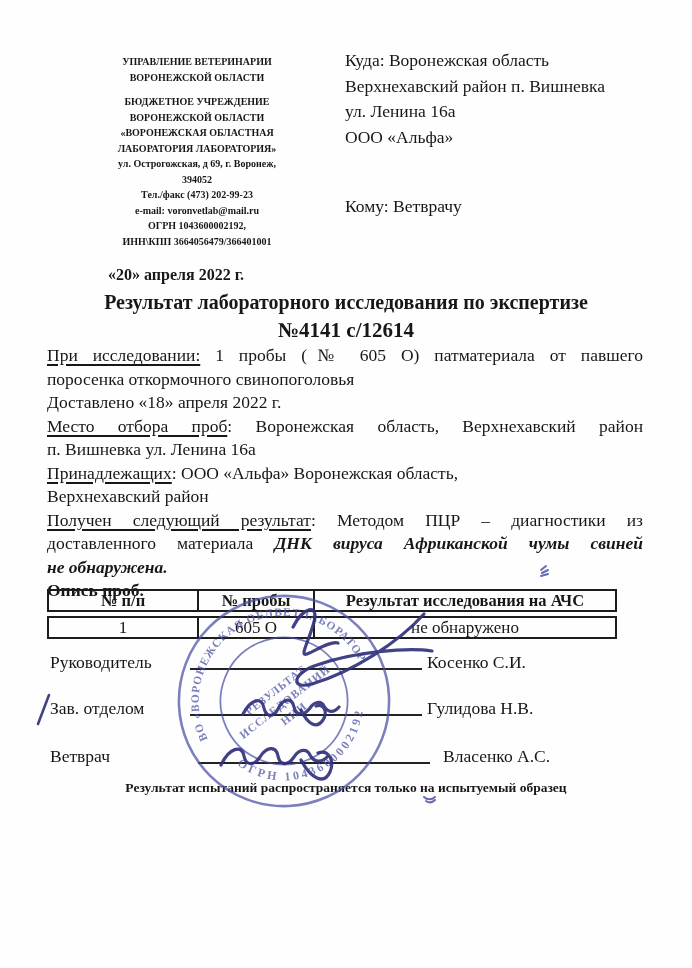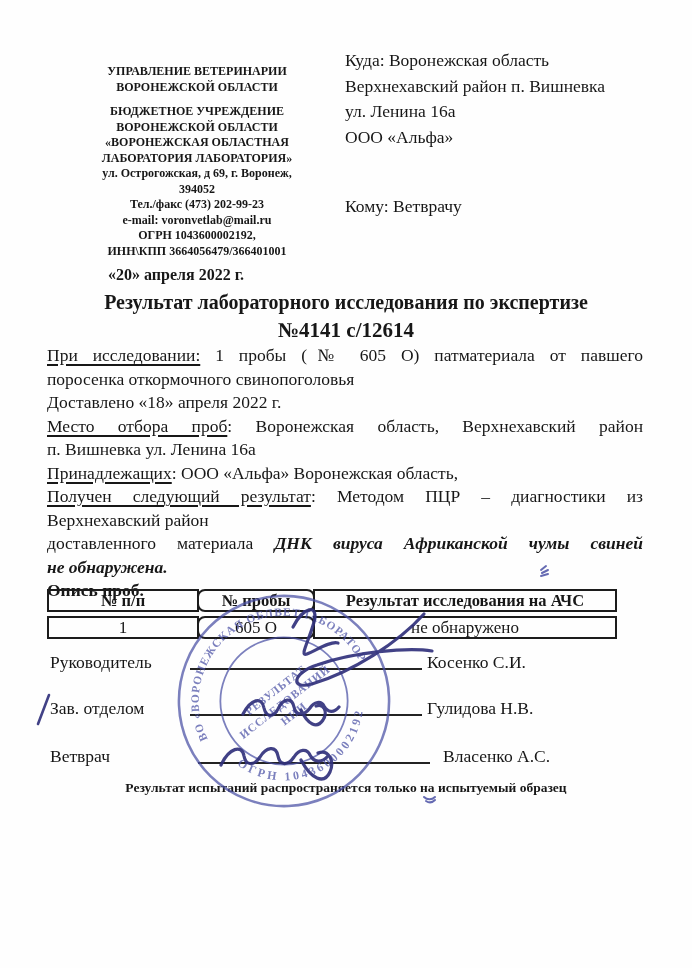--- a/index.html
+++ b/index.html
@@ -2,22 +2,22 @@
 <html><head>
 <meta charset="utf-8">
 <style>
   * { margin:0; padding:0; box-sizing:border-box; }
   html,body { background:#ffffff; }
   .page {
     position:relative; width:692px; height:968px; background:#fefefe;
     font-family:"Liberation Serif","DejaVu Serif",serif; color:#171717; overflow:hidden;
   }
   
-  .sender { position:absolute; left:52px; top:64px; width:290px; text-align:center;
-            font-weight:bold; font-size:12px; line-height:15.5px; }
+  .sender { position:absolute; left:52px; top:54px; width:290px; text-align:center;
+            font-weight:bold; font-size:10px; line-height:15.5px; }
   .sender .blk2 { margin-top:9px; }
   .sender-line { display:block; }
   
   .recipient { position:absolute; left:345px; top:48px; width:330px; font-size:17.5px; line-height:25.5px; }
   .recipient .attention { margin-top:44px; }
   
   .date-line { position:absolute; left:94px; top:266px; font-weight:bold; font-size:16px;margin-left:14px; }
   .doc-title { position:absolute; left:0; top:291px; width:692px; text-align:center; font-weight:bold; font-size:20px; }
   .doc-title2 { position:absolute; left:0; top:318px; width:692px; text-align:center; font-weight:bold; font-size:21px; }
   
@@ -26,21 +26,21 @@
   .bline.just { text-align:justify; text-align-last:justify; }
   .seg-u { text-decoration:underline; text-decoration-thickness:1.5px; text-underline-offset:3px; }
   .seg-bi { font-weight:bold; font-style:italic; }
   .seg-b { font-weight:bold; }
   
   .lab-table { position:absolute; left:47px; top:589px; width:570px; font-size:17px; }
   .t-row { display:flex; }
   .t-row.t-data { margin-top:4px; }
   .t-cell { border:2px solid #1c1c1c; text-align:center; padding:0 2px 2px 2px; height:23px; }
   .t-cell.c2,.t-cell.c3 { margin-left:-2px; }
-  .c1 { width:152px; } .c2 { width:118px;border-radius:8px; } .c3 { flex:1; }
+  .c1 { width:152px; } .c2 { width:118px; } .c3 { flex:1; }
   .t-head .t-cell { font-weight:bold; font-size:16.5px; }
   
   .sig-row { position:absolute; left:50px; width:592px; display:flex; align-items:flex-end; font-size:17.5px; }
   .sig-row.r1 { top:652px; } .sig-row.r2 { top:698px; } .sig-row.r3 { top:746px;gap:8px; }
   .sig-label { width:140px; }
   .sig-line { width:232px; border-bottom:2px solid #232323; height:0; margin-bottom:3px; }
   .sig-name { margin-left:5px; }
   
   .doc-footer { position:absolute; left:0; top:780px; width:692px; text-align:center;
                 font-weight:bold; font-size:13.5px; }
@@ -82,22 +82,22 @@
   <div class="doc-title">Результат лабораторного исследования по экспертизе</div>
   <div class="doc-title2">№4141 с/12614</div>
 
   <div class="body-text">
     <div class="bline just"><span class="seg-u">При исследовании:</span><span> 1 пробы (№ 605 О)  патматериала от павшего</span></div>
     <div class="bline"><span>поросенка откормочного свинопоголовья</span></div>
     <div class="bline"><span>Доставлено «18» апреля 2022 г.</span></div>
     <div class="bline just"><span class="seg-u">Место отбора проб</span><span>: Воронежская область, Верхнехавский район</span></div>
     <div class="bline"><span>п. Вишневка ул. Ленина 16а</span></div>
     <div class="bline"><span class="seg-u">Принадлежащих</span><span>: ООО «Альфа» Воронежская область,</span></div>
+    <div class="bline"><span>Верхнехавский  район</span></div>
     <div class="bline just"><span class="seg-u">Получен следующий результат</span><span>: Методом ПЦР – диагностики из</span></div>
-    <div class="bline"><span>Верхнехавский  район</span></div>
     <div class="bline just"><span>доставленного материала </span><span class="seg-bi">ДНК вируса Африканской чумы свиней</span></div>
     <div class="bline"><span class="seg-bi">не обнаружена.</span></div>
     <div class="bline"><span class="seg-b">Опись проб.</span></div>
   </div>
 
   <div class="lab-table">
     <div class="t-row t-head">
       <div class="t-cell c1">№ п/п</div>
       <div class="t-cell c2">№ пробы</div>
       <div class="t-cell c3">Результат исследования на АЧС</div>

